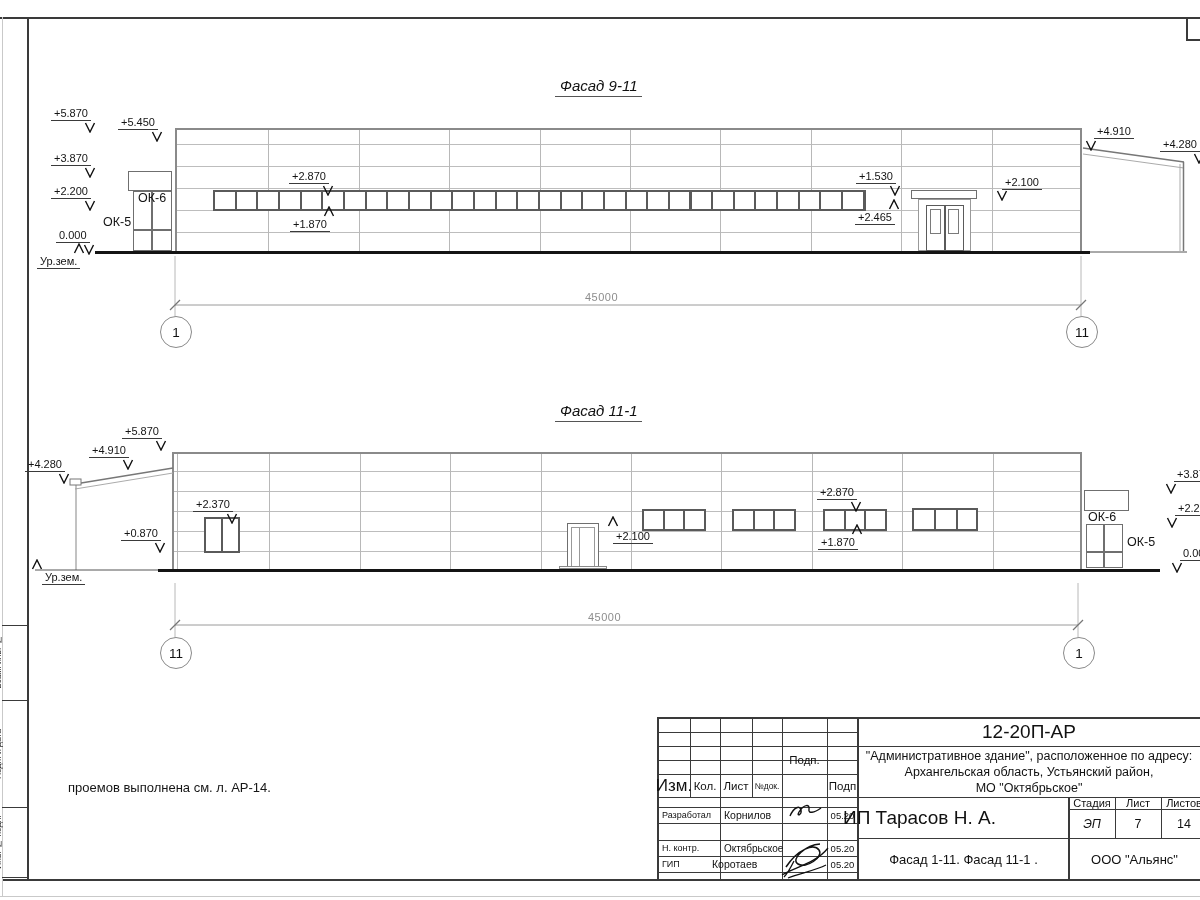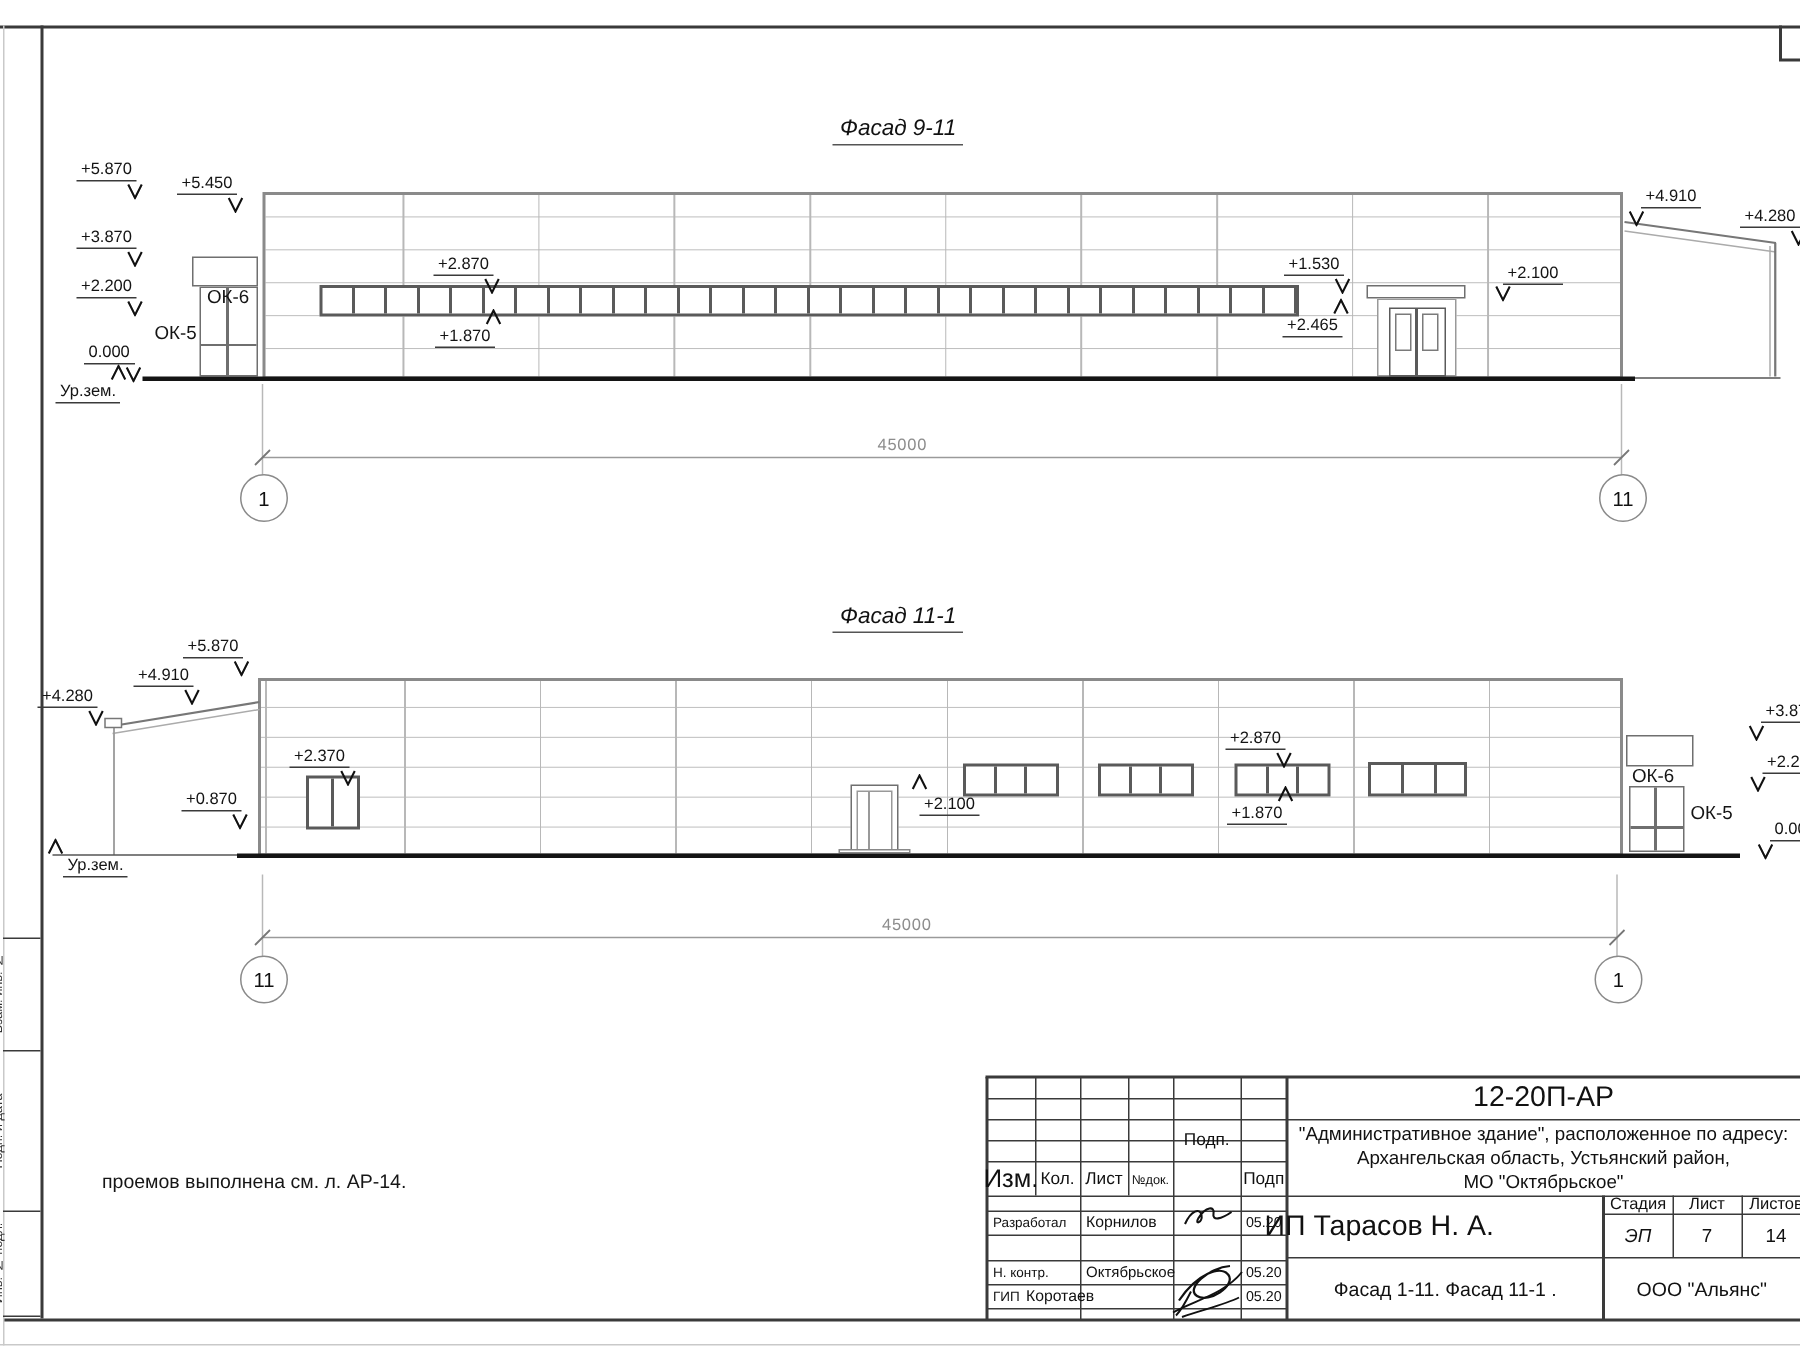--- a/index.html
+++ b/index.html
@@ -281,21 +281,21 @@
     <div class="cell" style="left:782px;top:748px;width:45px;height:23px;font-size:11.5px;">Подп.</div>
     <div class="cell" style="left:827px;top:774px;width:31px;height:23px;font-size:11.5px;">Подп</div>
 
     <div class="cell left" style="left:658px;top:807px;width:62px;height:16px;font-size:9px;">Разработал</div>
     <div class="cell left" style="left:720px;top:807px;width:62px;height:16px;font-size:10.5px;">Корнилов</div>
     <div class="cell" style="left:827px;top:807px;width:31px;height:16px;font-size:9.5px;">05.20</div>
     <div class="cell left" style="left:658px;top:840px;width:62px;height:16px;font-size:9px;">Н. контр.</div>
     <div class="cell left" style="left:720px;top:840px;width:62px;height:16px;font-size:10px;">Октябрьское</div>
     <div class="cell" style="left:827px;top:840px;width:31px;height:16px;font-size:9.5px;">05.20</div>
     <div class="cell left" style="left:658px;top:856px;width:62px;height:16px;font-size:9px;">ГИП</div>
-    <div class="cell left" style="left:680px;top:856px;width:62px;height:16px;font-size:10.5px;">Коротаев</div>
+    <div class="cell left" style="left:708px;top:856px;width:62px;height:16px;font-size:10.5px;">Коротаев</div>
     <div class="cell" style="left:827px;top:856px;width:31px;height:16px;font-size:9.5px;">05.20</div>
 
     <svg class="sig" style="left:786px;top:801px;" width="40" height="20" viewBox="0 0 40 20">
       <path d="M4 15 C8 6 14 4 15 9 C16 14 10 16 13 11 C18 3 24 3 23 8 C22 13 28 12 35 7" fill="none" stroke="#111" stroke-width="1.4"></path>
     </svg>
     <svg class="sig" style="left:776px;top:835px;" width="58" height="44" viewBox="0 0 58 44">
       <path d="M10 32 C22 14 38 8 43 15 C48 22 30 34 22 29 C14 24 30 10 44 9" fill="none" stroke="#111" stroke-width="1.5"></path>
       <path d="M6 40 C20 32 40 28 52 13 M12 43 C26 38 40 35 50 30 M18 26 C14 34 10 40 8 42" fill="none" stroke="#111" stroke-width="1.3"></path>
     </svg>
 

